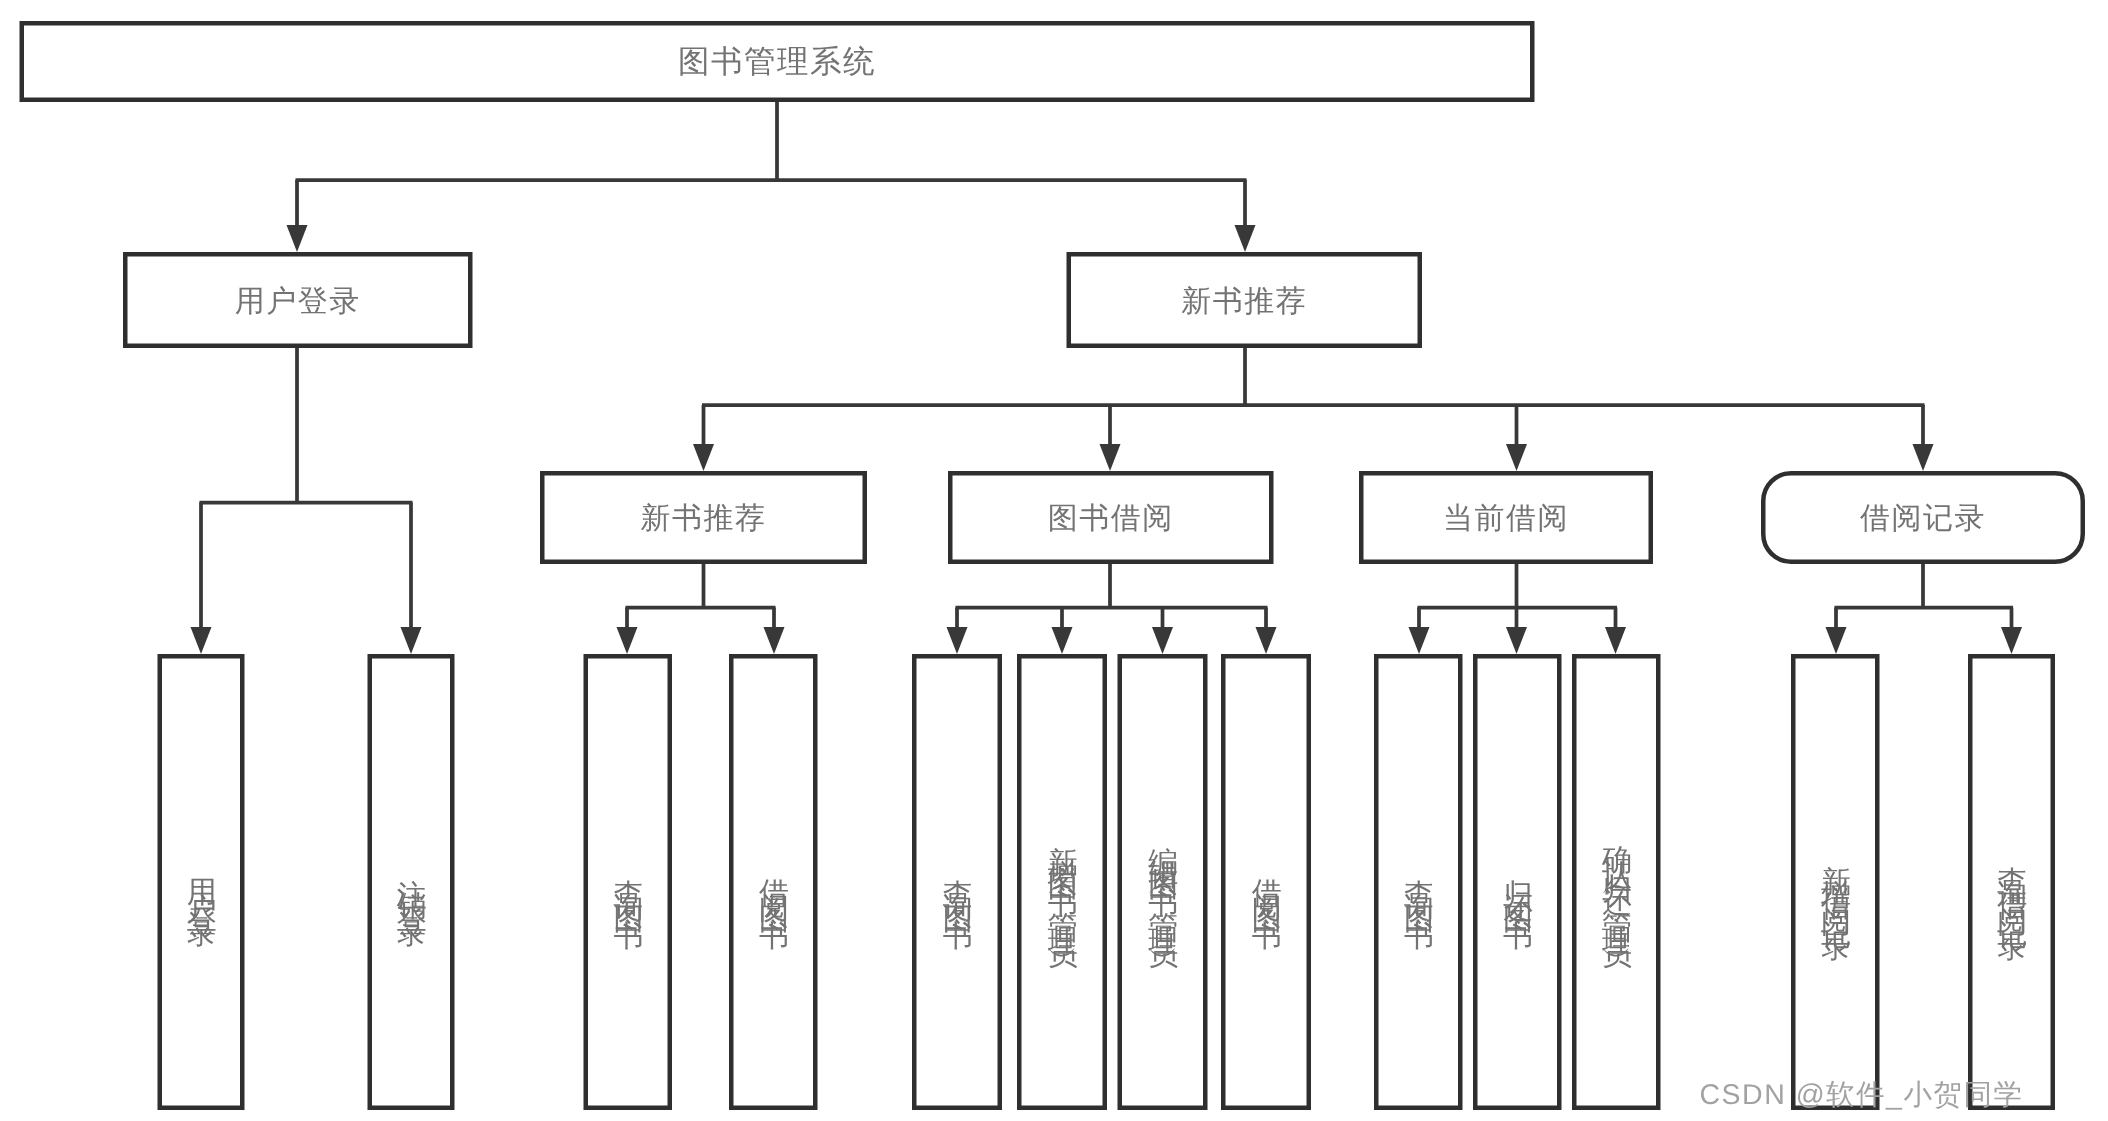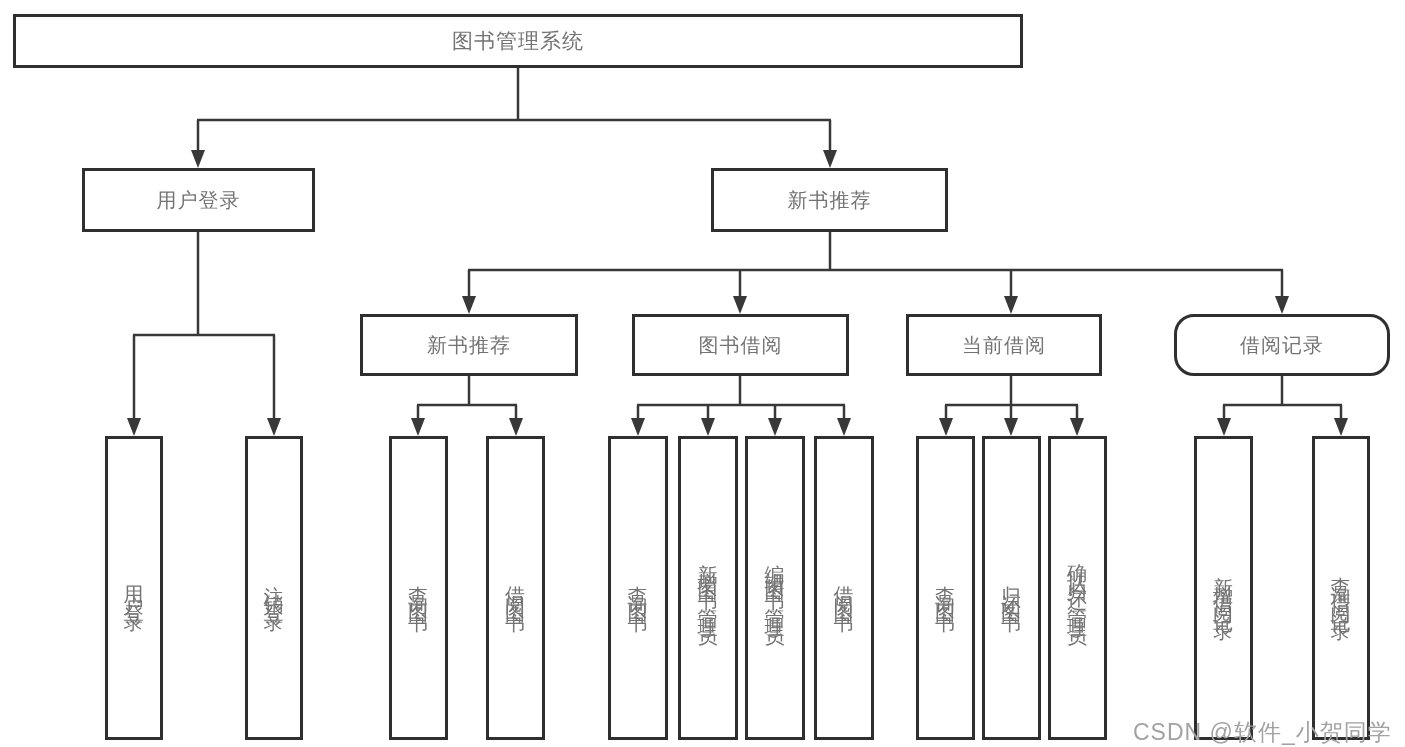--- a/index.html
+++ b/index.html
@@ -45,21 +45,21 @@
     text-orientation: mixed;
     font-size: 20px;
     letter-spacing: 9px;
     line-height: 1.1;
     white-space: nowrap;
   }
   .watermark {
     position: absolute;
     left: 1133px;
     top: 717px;
-    font-size: 23px;
+    font-size: 19px;
     color: #a2a2a2;
     letter-spacing: 1px;
     z-index: 5;
     white-space: nowrap;
   }
 </style>
 </head>
 <body>
 
 <div id="canvas">

